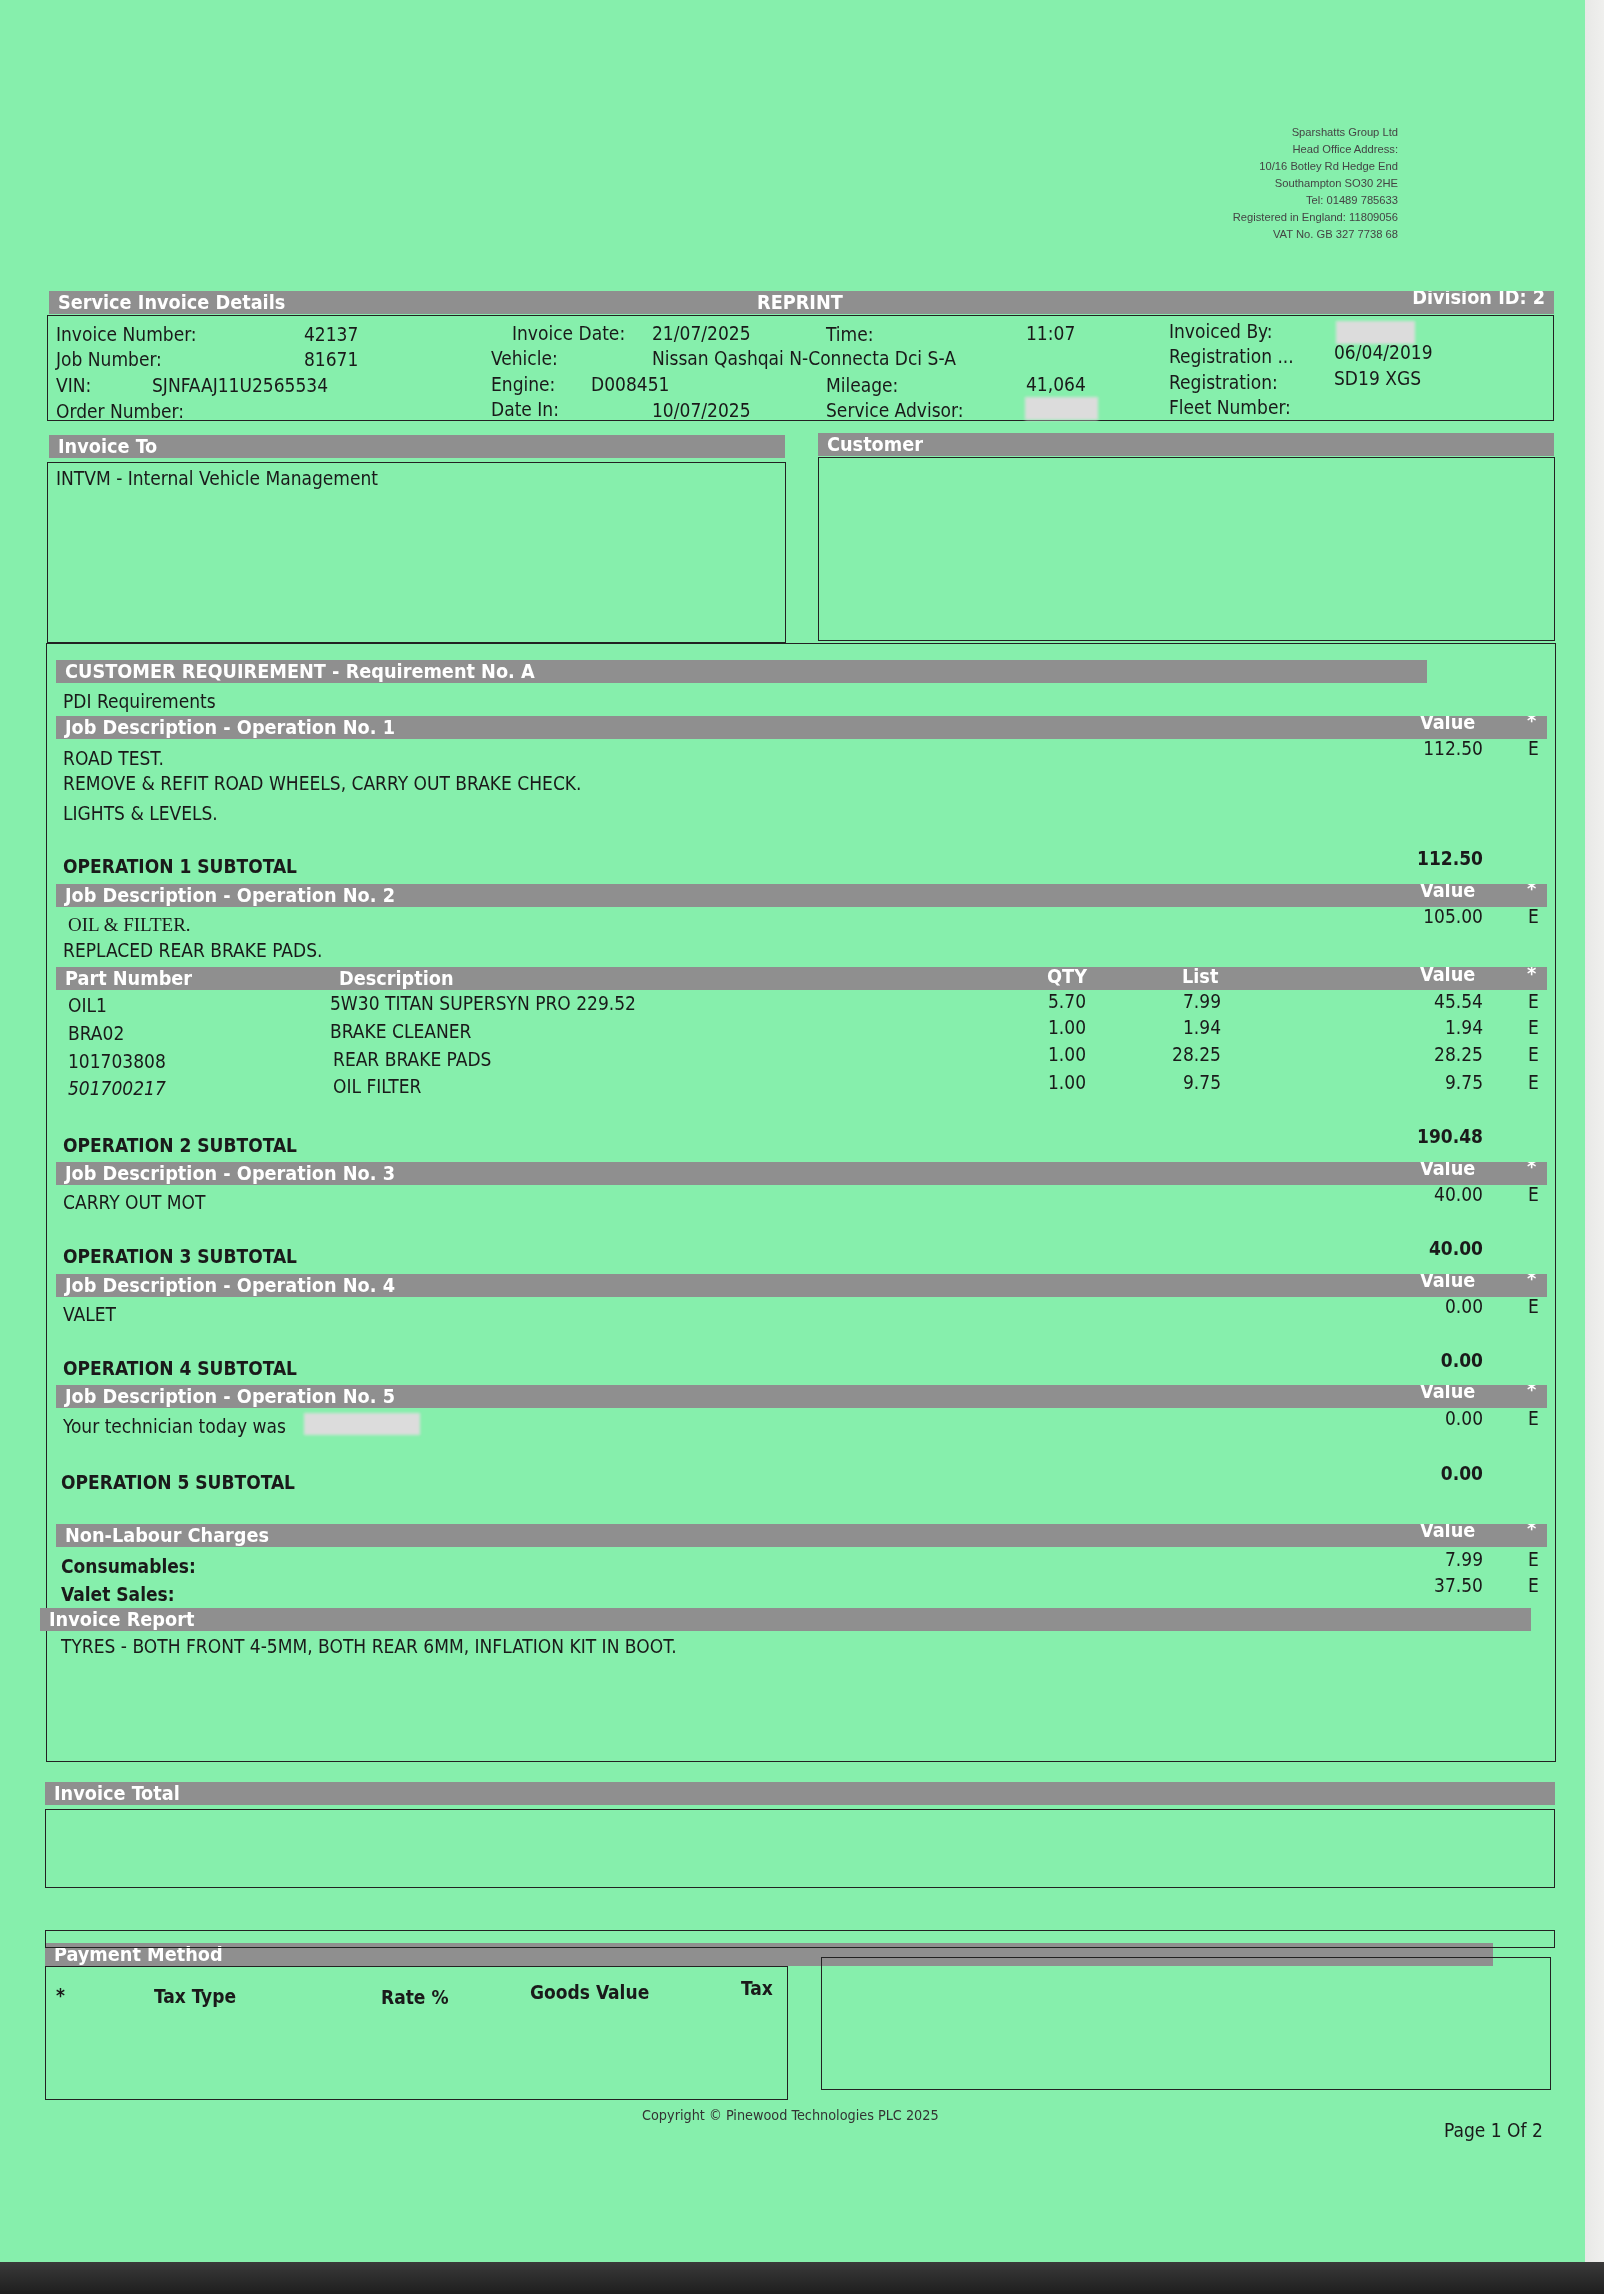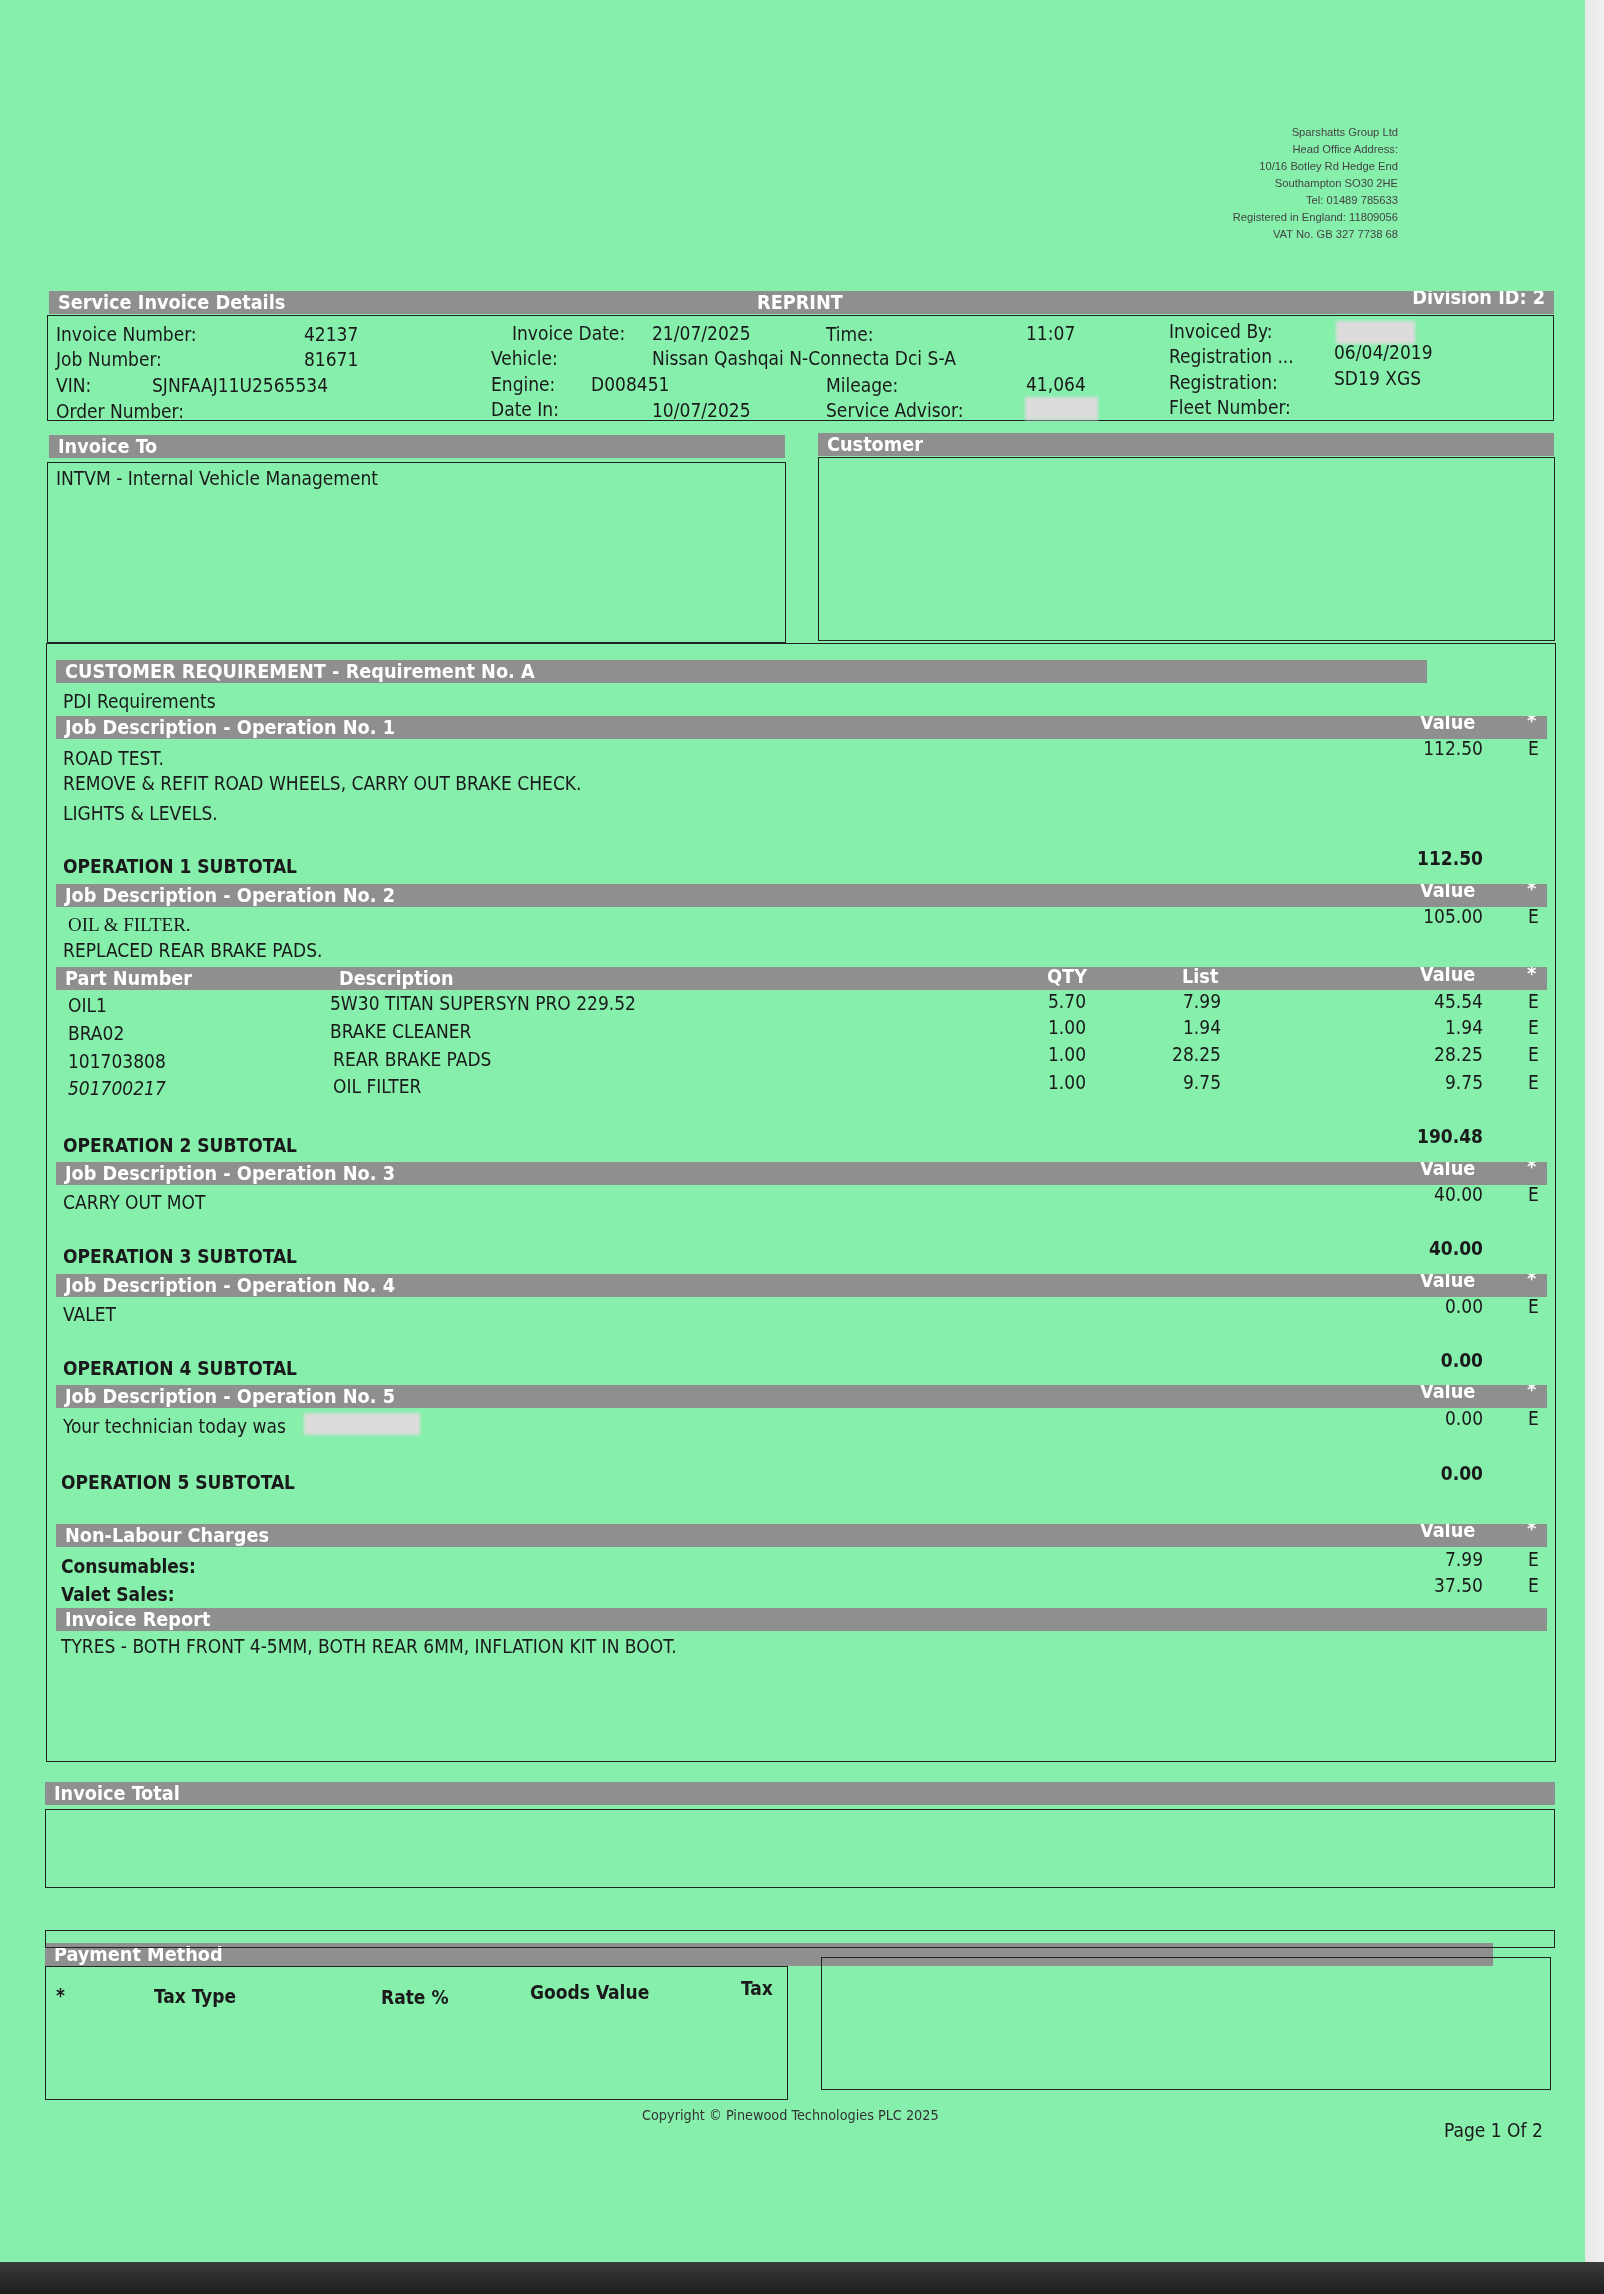--- a/index.html
+++ b/index.html
@@ -200,21 +200,21 @@
     <span class="abs" style="left:1364px; top:-5.4px;">Value</span>
     <span class="abs" style="left:1471px; top:-7.2px;">*</span>
   </div>
   <span class="t b" style="left:61px; top:1555px;">Consumables:</span>
   <span class="t r" style="left:1379px; top:1548px; width:104px;">7.99</span>
   <span class="t" style="left:1528px; top:1548px;">E</span>
   <span class="t b" style="left:61px; top:1583px;">Valet Sales:</span>
   <span class="t r" style="left:1379px; top:1574px; width:104px;">37.50</span>
   <span class="t" style="left:1528px; top:1574px;">E</span>
 
-  <div class="bar" style="left:56px; top:1608px; width:1491px;">
+  <div class="bar" style="left:40px; top:1608px; width:1491px;">
     <span>Invoice Report</span>
   </div>
   <span class="t" style="left:61px; top:1635px;">TYRES - BOTH FRONT 4-5MM, BOTH REAR 6MM, INFLATION KIT IN BOOT.</span>
 
   <div class="bar" style="left:45px; top:1782px; width:1510px;">
     <span>Invoice Total</span>
   </div>
   <div class="box" style="left:45px; top:1809px; width:1510px; height:79px;"></div>
 
   <div class="bar" style="left:45px; top:1903px; width:1448px;margin-top:40px;">

